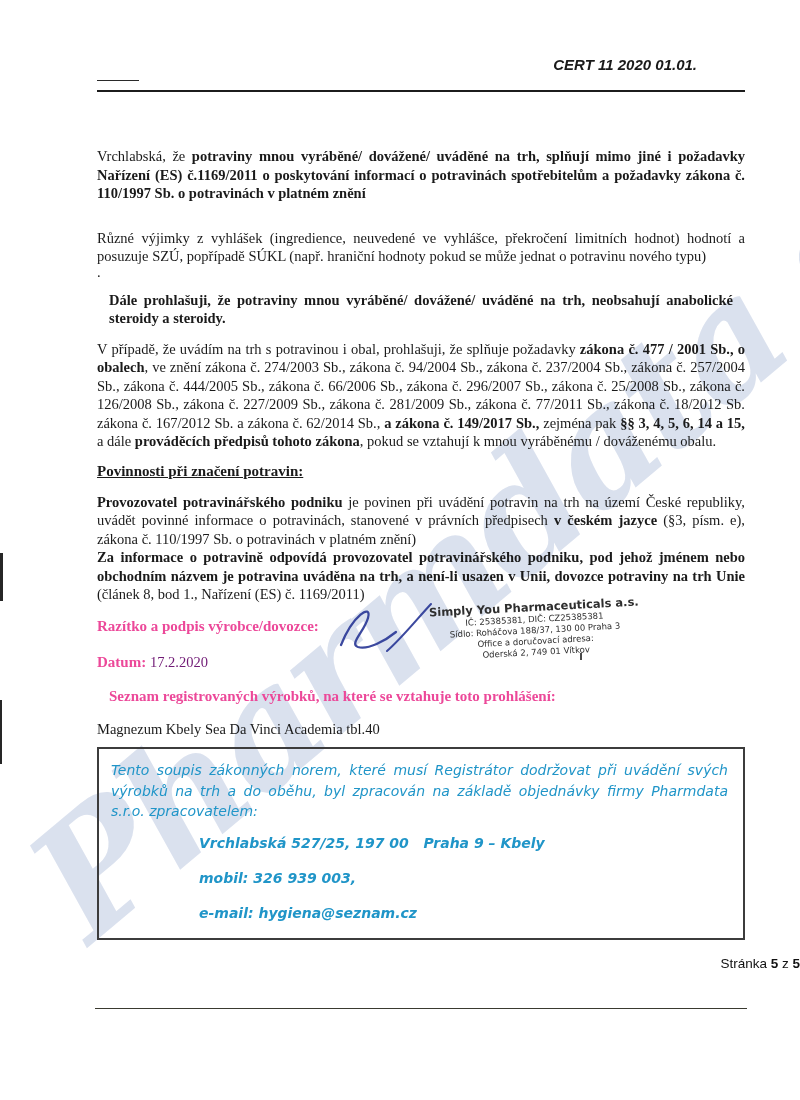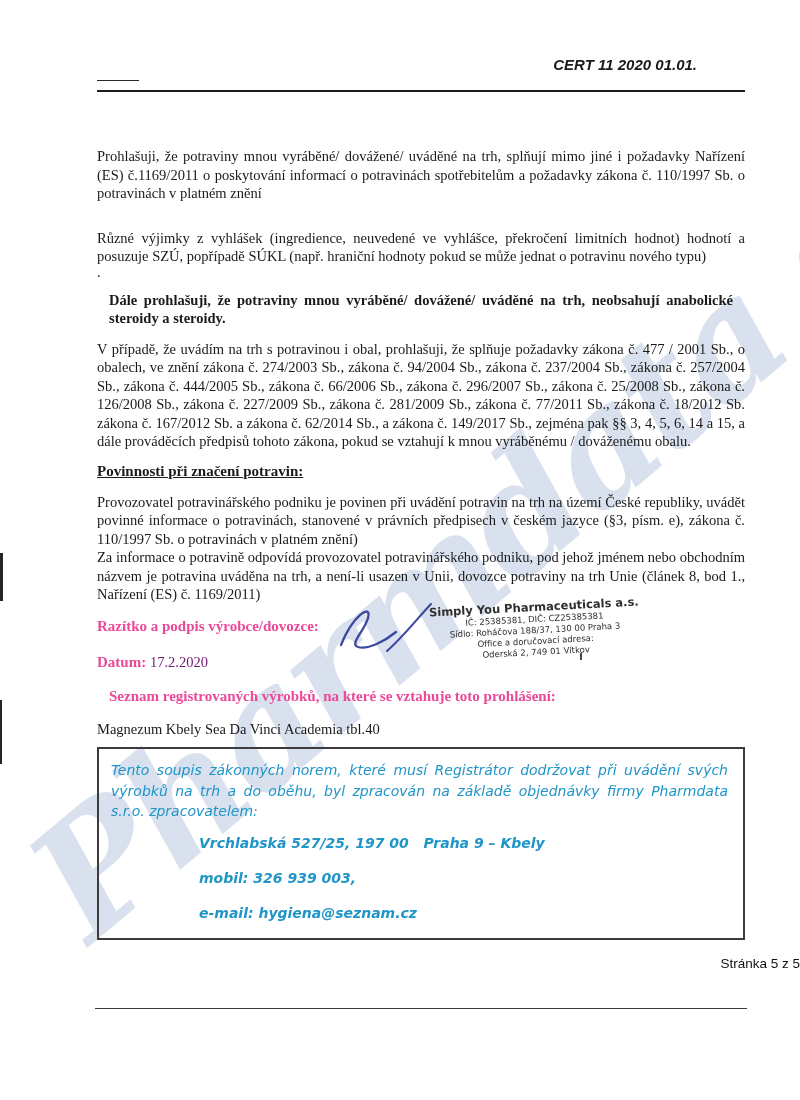--- a/index.html
+++ b/index.html
@@ -58,40 +58,40 @@
   .box-line{margin:0 0 15px 88px;font-size:14px;line-height:20px;font-weight:bold;}
   .box-line:last-child{margin-bottom:5px;}
   .footer-rule{position:absolute;left:95px;right:53px;top:1008px;border-top:1.5px solid #3a3a30;z-index:1;}
   .footer-text{
     position:absolute;left:0;right:0;top:956px;text-align:right;z-index:1;
     font-family:"Liberation Sans", sans-serif;font-size:13.5px;color:#111;
   }
   .scan-artifact{position:absolute;background:#262626;z-index:1;}
   .edge-a{left:0;top:553px;width:3px;height:48px;}
   .edge-b{left:0;top:700px;width:2px;height:64px;}
-  b{font-weight:normal;}
+  b{font-weight:bold;}
 </style>
 </head>
 <body>
 
 <div class="page">
 
   <div class="watermark">Pharmdata s.r.o.</div>
 
   <div class="scan-artifact edge-a"></div>
   <div class="scan-artifact edge-b"></div>
   <div class="rule-artifact"></div>
 
   <div class="content">
 
     <div class="doc-code">CERT 11 2020 01.01.</div>
 
     <div class="top-rule"></div>
 
-    <p class="para p1"><span>Prohlašuji, že </span><b>potraviny mnou vyráběné/ dovážené/ uváděné na trh, splňují mimo jiné i požadavky Nařízení (ES) č.1169/2011 o poskytování informací o potravinách spotřebitelům a požadavky zákona č. 110/1997 Sb. o potravinách v platném znění</b></p>
+    <p class="para p1"><span>Vrchlabská, že </span><b>potraviny mnou vyráběné/ dovážené/ uváděné na trh, splňují mimo jiné i požadavky Nařízení (ES) č.1169/2011 o poskytování informací o potravinách spotřebitelům a požadavky zákona č. 110/1997 Sb. o potravinách v platném znění</b></p>
 
     <p class="para p2">Různé výjimky z vyhlášek (ingredience, neuvedené ve vyhlášce, překročení limitních hodnot) hodnotí a posuzuje SZÚ, popřípadě SÚKL (např. hraniční hodnoty pokud se může jednat o potravinu nového typu)</p>
 
     <p class="dot-line">.</p>
 
     <p class="para p3">Dále prohlašuji, že potraviny mnou vyráběné/ dovážené/ uváděné na trh, neobsahují anabolické steroidy a steroidy.</p>
 
     <p class="para p4"><span>V případě, že uvádím na trh s potravinou i obal, prohlašuji, že splňuje požadavky </span><b>zákona č. 477 / 2001 Sb., o obalech</b><span>, ve znění zákona č. 274/2003 Sb., zákona č. 94/2004 Sb., zákona č. 237/2004 Sb., zákona č. 257/2004 Sb., zákona č. 444/2005 Sb., zákona č. 66/2006 Sb., zákona č. 296/2007 Sb., zákona č. 25/2008 Sb., zákona č. 126/2008 Sb., zákona č. 227/2009 Sb., zákona č. 281/2009 Sb., zákona č. 77/2011 Sb., zákona č. 18/2012 Sb. zákona č. 167/2012 Sb. a zákona č. 62/2014 Sb., </span><b>a zákona č. 149/2017 Sb.,</b><span> zejména pak </span><b>§§ 3, 4, 5, 6, 14 a 15,</b><span> a dále </span><b>prováděcích předpisů tohoto zákona</b><span>, pokud se vztahují k mnou vyráběnému / dováženému obalu.</span></p>
 
     <p class="heading-underline">Povinnosti při značení potravin:</p>

